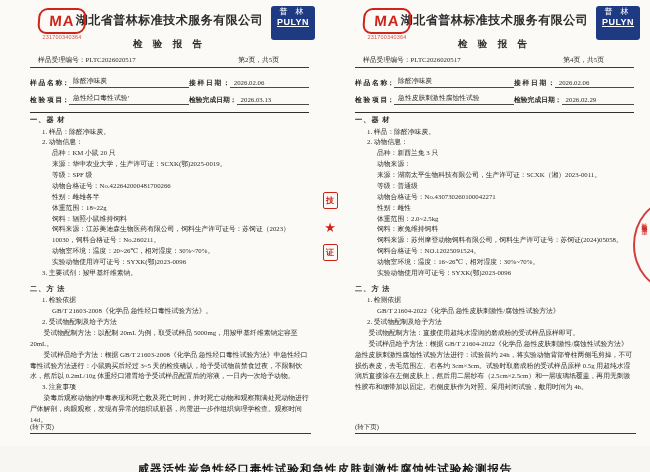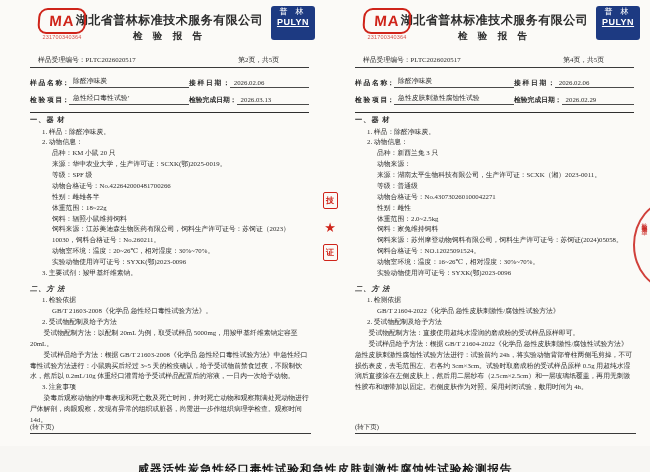--- a/index.html
+++ b/index.html
@@ -32,21 +32,21 @@
     display:inline-block;width:44px;height:22px;line-height:22px;
     border:2.5px solid #cf241a;border-radius:9px;
     color:#cf241a;font-weight:bold;font-size:15px;
     font-family:"Liberation Sans",sans-serif;letter-spacing:1px;
     transform:skewX(-4deg);
   }
   .ma-num{font-size:5.5px;color:#d4564e;letter-spacing:.2px;margin-top:0px;
     font-family:"Liberation Sans",sans-serif;}
   .hdr-center{ text-align:center;padding-top:6px;}
   .company{font-size:12px;font-weight:bold;letter-spacing:.5px;}
-  .report-title{font-size:9.5px;font-weight:bold;letter-spacing:4px;margin-top:1px;}
+  .report-title{font-size:9.5px;font-weight:bold;letter-spacing:4px;margin-top:9px;}
   .pulyn{
     position:absolute;right:-6px;top:0px;
     width:44px;height:34px;background:#1d3a82;border-radius:3px;
     color:#fff;text-align:center;
     font-family:"Liberation Sans",sans-serif;
   }
   .pulyn-cn{font-size:8px;letter-spacing:3px;margin-top:0;}
   .pulyn-en{font-size:9px;font-weight:bold;letter-spacing:.5px;text-decoration:underline;}
   
   .receipt-row{
@@ -61,21 +61,21 @@
   .info-row{display:flex;margin-top:5px;font-size:6.8px;}
   .cell{display:flex;align-items:flex-end;}
   .cell-l{width:57%;}
   .cell-r{width:43%;}
   .flabel{font-weight:bold;white-space:nowrap;}
   .fvalue{flex:1;border-bottom:1px solid #4a4a4a;padding:0 2px 1px 4px;white-space:nowrap;}
   
   .doc-body{font-size:6.8px;line-height:1.6;}
   .bl{white-space:normal;}
   .sec{font-weight:bold;font-size:7.2px;letter-spacing:1px;margin-top:2px;}
-  .mt{margin-top:5px;font-style:italic;}
+  .mt{margin-top:5px;}
   .li1{margin-left:12px;}
   .li2{margin-left:22px;}
   .li2h{margin-left:22px;}
   .para{margin-left:0;text-indent:2em;}
   
   .page-footer{
     position:absolute;left:30px;right:14px;bottom:12px;
     border-bottom:1.2px solid #3a3a3a;
     font-size:6.5px;padding-bottom:1px;
   }

